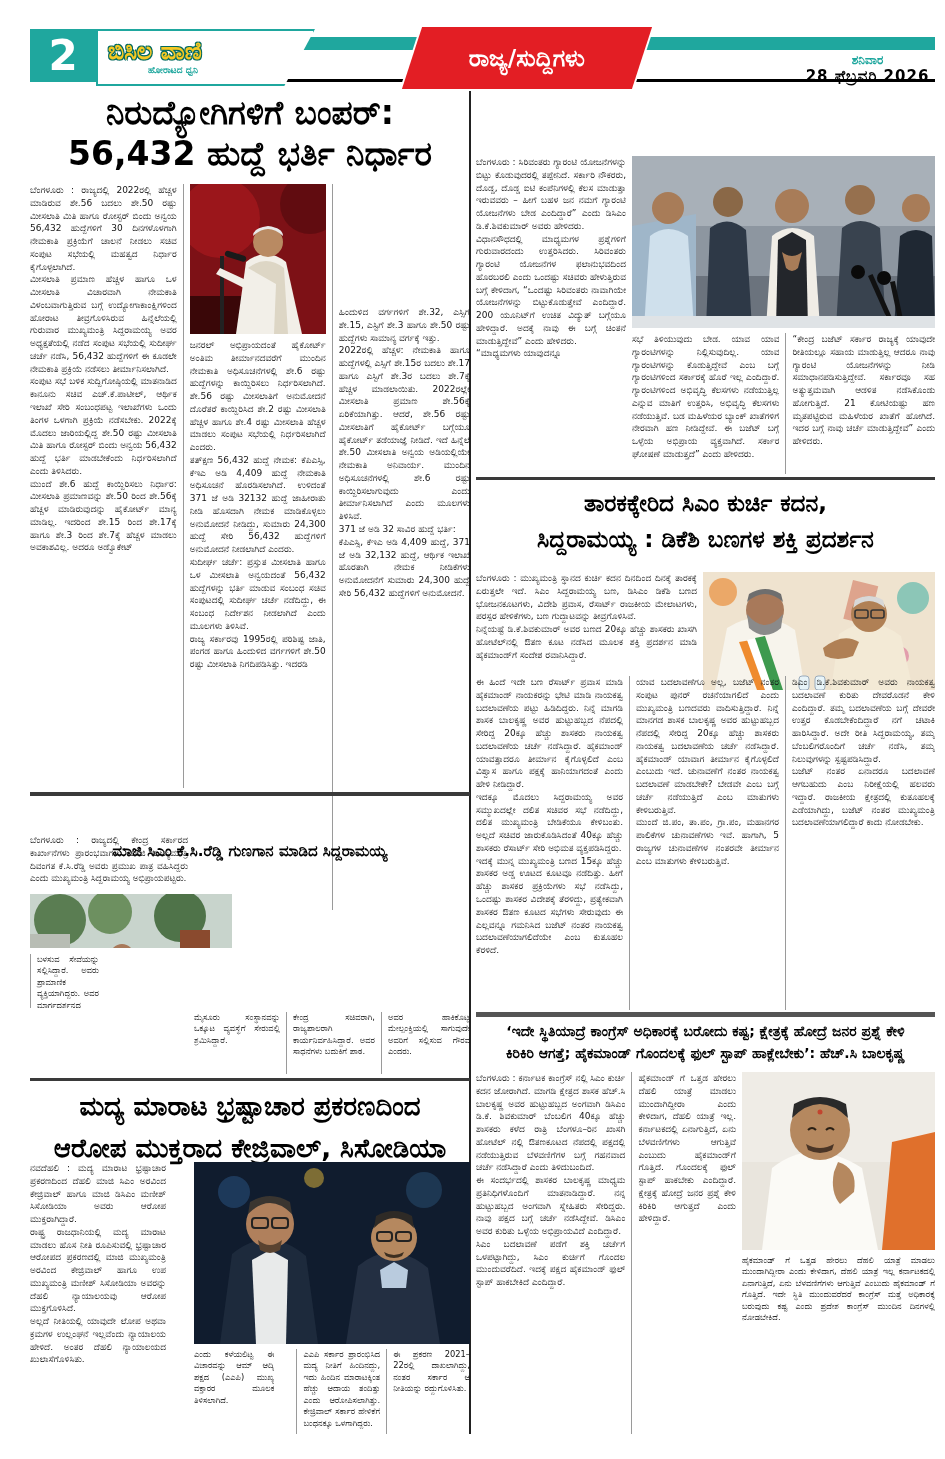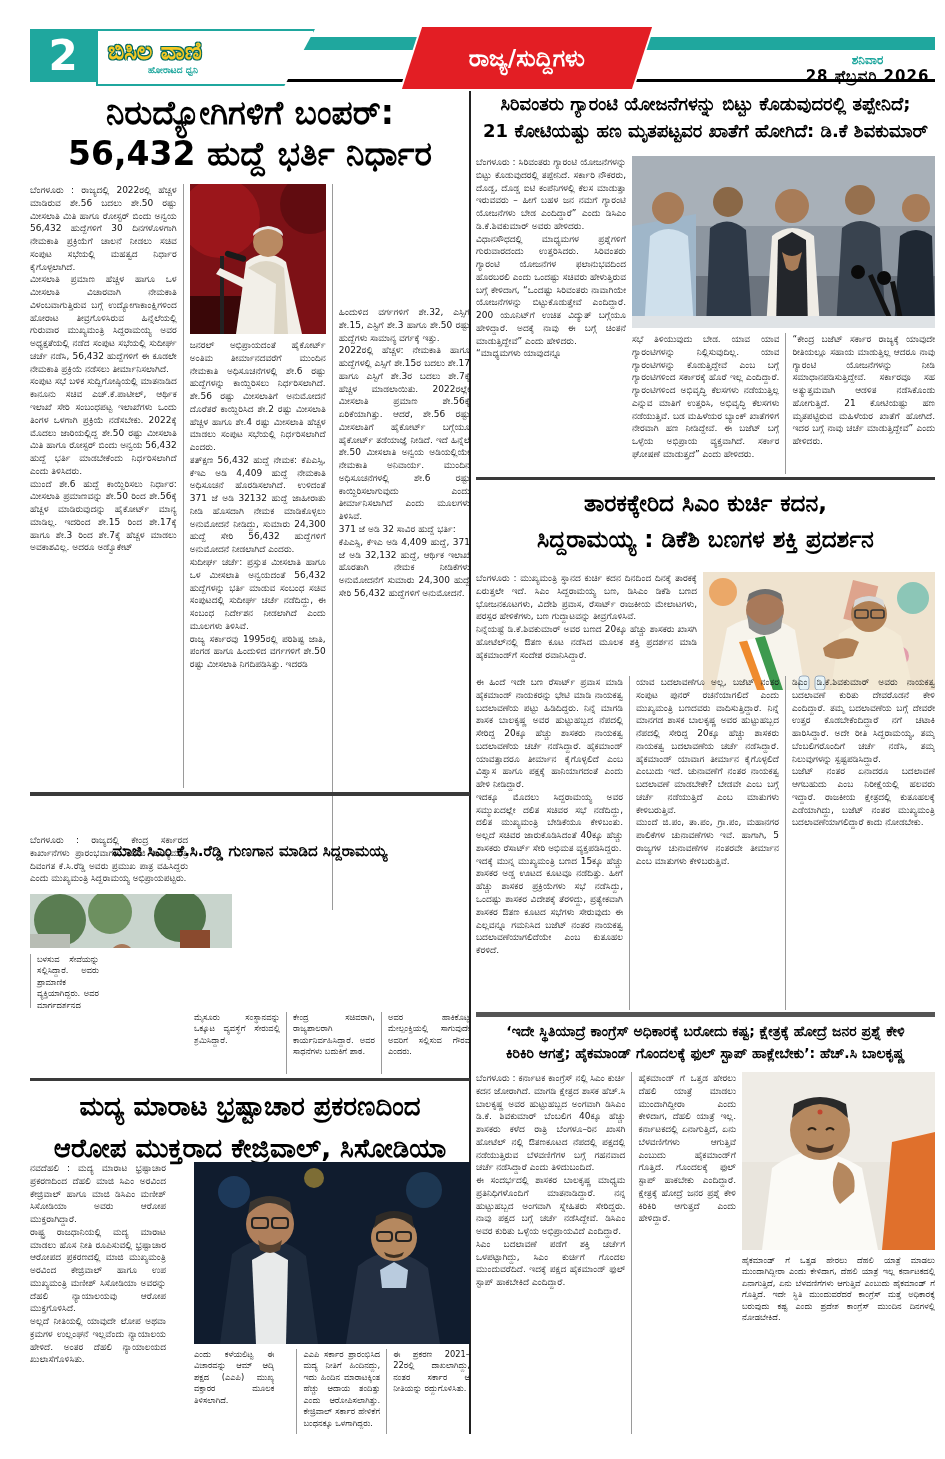--- a/index.html
+++ b/index.html
@@ -96,22 +96,20 @@
 ತತ್‌ಕ್ಷಣ 56,432 ಹುದ್ದೆ ನೇಮಕ: ಕೆಪಿಎಸ್ಸಿ, ಕೆಇಎ ಅಡಿ 4,409 ಹುದ್ದೆ ನೇಮಕಾತಿ ಅಧಿಸೂಚನೆ ಹೊರಡಿಸಲಾಗಿದೆ. ಉಳಿದಂತೆ 371 ಜೆ ಅಡಿ 32132 ಹುದ್ದೆ ಜಾಹೀರಾತು ನೀಡಿ ಹೊಸದಾಗಿ ನೇಮಕ ಮಾಡಿಕೊಳ್ಳಲು ಅನುಮೋದನೆ ನೀಡಿದ್ದು, ಸುಮಾರು 24,300 ಹುದ್ದೆ ಸೇರಿ 56,432 ಹುದ್ದೆಗಳಿಗೆ ಅನುಮೋದನೆ ನೀಡಲಾಗಿದೆ ಎಂದರು.
 ಸುದೀರ್ಘ ಚರ್ಚೆ: ಪ್ರಸ್ತುತ ಮೀಸಲಾತಿ ಹಾಗೂ ಒಳ ಮೀಸಲಾತಿ ಅನ್ವಯದಂತೆ 56,432 ಹುದ್ದೆಗಳನ್ನು ಭರ್ತಿ ಮಾಡುವ ಸಂಬಂಧ ಸಚಿವ ಸಂಪುಟದಲ್ಲಿ ಸುದೀರ್ಘ ಚರ್ಚೆ ನಡೆದಿದ್ದು, ಈ ಸಂಬಂಧ ನಿರ್ದೇಶನ ನೀಡಲಾಗಿದೆ ಎಂದು ಮೂಲಗಳು ತಿಳಿಸಿವೆ.
 ರಾಜ್ಯ ಸರ್ಕಾರವು 1995ರಲ್ಲಿ ಪರಿಶಿಷ್ಟ ಜಾತಿ, ಪಂಗಡ ಹಾಗೂ ಹಿಂದುಳಿದ ವರ್ಗಗಳಿಗೆ ಶೇ.50 ರಷ್ಟು ಮೀಸಲಾತಿ ನಿಗದಿಪಡಿಸಿತ್ತು. ಇದರಡಿ</div>
     </div>
     <div class="col vr" style="width:136px;height:604px;padding-top:122px;">ಹಿಂದುಳಿದ ವರ್ಗಗಳಿಗೆ ಶೇ.32, ಎಸ್ಸಿಗೆ ಶೇ.15, ಎಸ್ಟಿಗೆ ಶೇ.3 ಹಾಗೂ ಶೇ.50 ರಷ್ಟು ಹುದ್ದೆಗಳು ಸಾಮಾನ್ಯ ವರ್ಗಕ್ಕೆ ಇತ್ತು.
 2022ರಲ್ಲಿ ಹೆಚ್ಚಳ: ನೇಮಕಾತಿ ಹಾಗೂ ಹುದ್ದೆಗಳಲ್ಲಿ ಎಸ್ಸಿಗೆ ಶೇ.15ರ ಬದಲು ಶೇ.17 ಹಾಗೂ ಎಸ್ಟಿಗೆ ಶೇ.3ರ ಬದಲು ಶೇ.7ಕ್ಕೆ ಹೆಚ್ಚಳ ಮಾಡಲಾಯಿತು. 2022ರಲ್ಲೇ ಮೀಸಲಾತಿ ಪ್ರಮಾಣ ಶೇ.56ಕ್ಕೆ ಏರಿಕೆಯಾಗಿತ್ತು. ಆದರೆ, ಶೇ.56 ರಷ್ಟು ಮೀಸಲಾತಿಗೆ ಹೈಕೋರ್ಟ್ ಬಗ್ಗೆಯೂ ಹೈಕೋರ್ಟ್ ತಡೆಯಾಜ್ಞೆ ನೀಡಿದೆ. ಇದೆ ಹಿನ್ನೆಲೆ ಶೇ.50 ಮೀಸಲಾತಿ ಅನ್ವಯ ಅಡಿಯಲ್ಲಿಯೇ ನೇಮಕಾತಿ ಅನಿವಾರ್ಯ. ಮುಂದಿನ ಅಧಿಸೂಚನೆಗಳಲ್ಲಿ ಶೇ.6 ರಷ್ಟು ಕಾಯ್ದಿರಿಸಲಾಗುವುದು ಎಂದು ತೀರ್ಮಾನಿಸಲಾಗಿದೆ ಎಂದು ಮೂಲಗಳು ತಿಳಿಸಿವೆ.
 371 ಜೆ ಅಡಿ 32 ಸಾವಿರ ಹುದ್ದೆ ಭರ್ತಿ:
 ಕೆಪಿಎಸ್ಸಿ, ಕೆಇಎ ಅಡಿ 4,409 ಹುದ್ದೆ, 371 ಜೆ ಅಡಿ 32,132 ಹುದ್ದೆ, ಆರ್ಥಿಕ ಇಲಾಖೆ ಹೊರತಾಗಿ ನೇಮಕ ನೀಡಿಕೆಗಳು ಅನುಮೋದನೆಗೆ ಸುಮಾರು 24,300 ಹುದ್ದೆ ಸೇರಿ 56,432 ಹುದ್ದೆಗಳಿಗೆ ಅನುಮೋದನೆ.</div>
   </div>
 
-  <h2 class="abs headline hl-d" style="left:476px;top:90px;width:459px;">ಸಿರಿವಂತರು ಗ್ಯಾರಂಟಿ ಯೋಜನೆಗಳನ್ನು ಬಿಟ್ಟು ಕೊಡುವುದರಲ್ಲಿ ತಪ್ಪೇನಿದೆ;
-21 ಕೋಟಿಯಷ್ಟು ಹಣ ಮೃತಪಟ್ಟವರ ಖಾತೆಗೆ ಹೋಗಿದೆ: ಡಿ.ಕೆ ಶಿವಕುಮಾರ್</h2>
 
   <div class="abs body-row" style="left:476px;top:156px;width:459px;height:318px;">
     <div class="col" style="width:150px;height:318px;">ಬೆಂಗಳೂರು : ಸಿರಿವಂತರು ಗ್ಯಾರಂಟಿ ಯೋಜನೆಗಳನ್ನು ಬಿಟ್ಟು ಕೊಡುವುದರಲ್ಲಿ ತಪ್ಪೇನಿದೆ. ಸರ್ಕಾರಿ ನೌಕರರು, ದೊಡ್ಡ, ದೊಡ್ಡ ಐಟಿ ಕಂಪೆನಿಗಳಲ್ಲಿ ಕೆಲಸ ಮಾಡುತ್ತಾ ಇರುವವರು – ಹೀಗೆ ಬಹಳ ಜನ ನಮಗೆ ಗ್ಯಾರಂಟಿ ಯೋಜನೆಗಳು ಬೇಡ ಎಂದಿದ್ದಾರೆ” ಎಂದು ಡಿಸಿಎಂ ಡಿ.ಕೆ.ಶಿವಕುಮಾರ್ ಅವರು ಹೇಳಿದರು.
 ವಿಧಾನಸೌಧದಲ್ಲಿ ಮಾಧ್ಯಮಗಳ ಪ್ರಶ್ನೆಗಳಿಗೆ ಗುರುವಾರದಂದು ಉತ್ತರಿಸಿದರು. ಸಿರಿವಂತರು ಗ್ಯಾರಂಟಿ ಯೋಜನೆಗಳ ಫಲಾನುಭವದಿಂದ ಹೊರಬರಲಿ ಎಂದು ಒಂದಷ್ಟು ಸಚಿವರು ಹೇಳುತ್ತಿರುವ ಬಗ್ಗೆ ಕೇಳಿದಾಗ, “ಒಂದಷ್ಟು ಸಿರಿವಂತರು ನಾವಾಗಿಯೇ ಯೋಜನೆಗಳನ್ನು ಬಿಟ್ಟುಕೊಡುತ್ತೇವೆ ಎಂದಿದ್ದಾರೆ. 200 ಯೂನಿಟ್‌ಗೆ ಉಚಿತ ವಿದ್ಯುತ್ ಬಗ್ಗೆಯೂ ಹೇಳಿದ್ದಾರೆ. ಅದಕ್ಕೆ ನಾವು ಈ ಬಗ್ಗೆ ಚಿಂತನೆ ಮಾಡುತ್ತಿದ್ದೇವೆ” ಎಂದು ಹೇಳಿದರು.
 “ಮಾಧ್ಯಮಗಳು ಯಾವುದನ್ನೂ</div>
     <div class="stack" style="width:303px;">
       <div class="photo" style="width:303px;height:172px;">
         <svg width="303" height="172" viewBox="0 0 303 172">
           <rect width="303" height="172" fill="#8d96a0"></rect>
           <rect width="303" height="70" fill="#a8b0b8"></rect>

